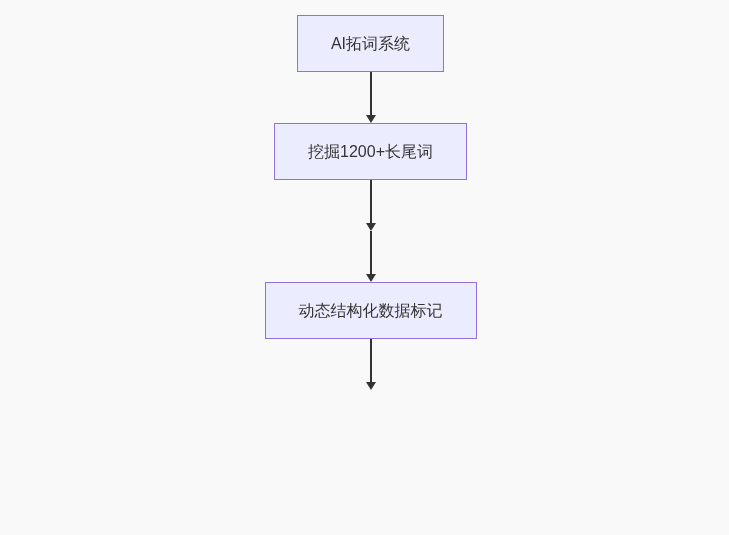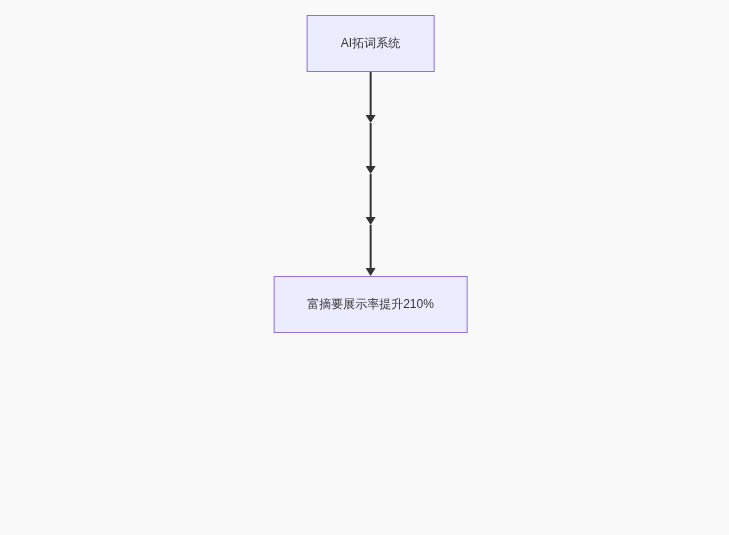--- a/index.html
+++ b/index.html
@@ -21,21 +21,21 @@
     transform: translateX(calc(-50% + 6px));
     display: flex;
     flex-direction: column;
     align-items: center;
   }
   .node {
     box-sizing: border-box;
     background: var(--node-fill, #ECECFF);
     border: 1px solid var(--node-border, #9370DB);
     color: var(--text-color, #333333);
-    font-size: 12px;
+    font-size: 16px;
     line-height: 21px;
     padding: 17px 33px;
     text-align: left;
     white-space: nowrap;
   }
   .arrow {
     display: flex;
     flex-direction: column;
     align-items: center;
     height: 51px;
@@ -59,33 +59,34 @@
 
 <div class="flow">
 
   <div class="node">AI拓词系统</div>
 
   <div class="arrow">
     <div class="shaft"></div>
     <div class="head"></div>
   </div>
 
+  <div class="node">挖掘1200+长尾词</div>
 
   <div class="arrow">
     <div class="shaft"></div>
     <div class="head"></div>
   </div>
 
 
   <div class="arrow">
     <div class="shaft"></div>
     <div class="head"></div>
   </div>
 
+  <div class="node">动态结构化数据标记</div>
 
   <div class="arrow">
     <div class="shaft"></div>
     <div class="head"></div>
   </div>
 
-  <div class="node">富摘要展示率提升210%</div>
 
 </div>
 
 </body></html>

